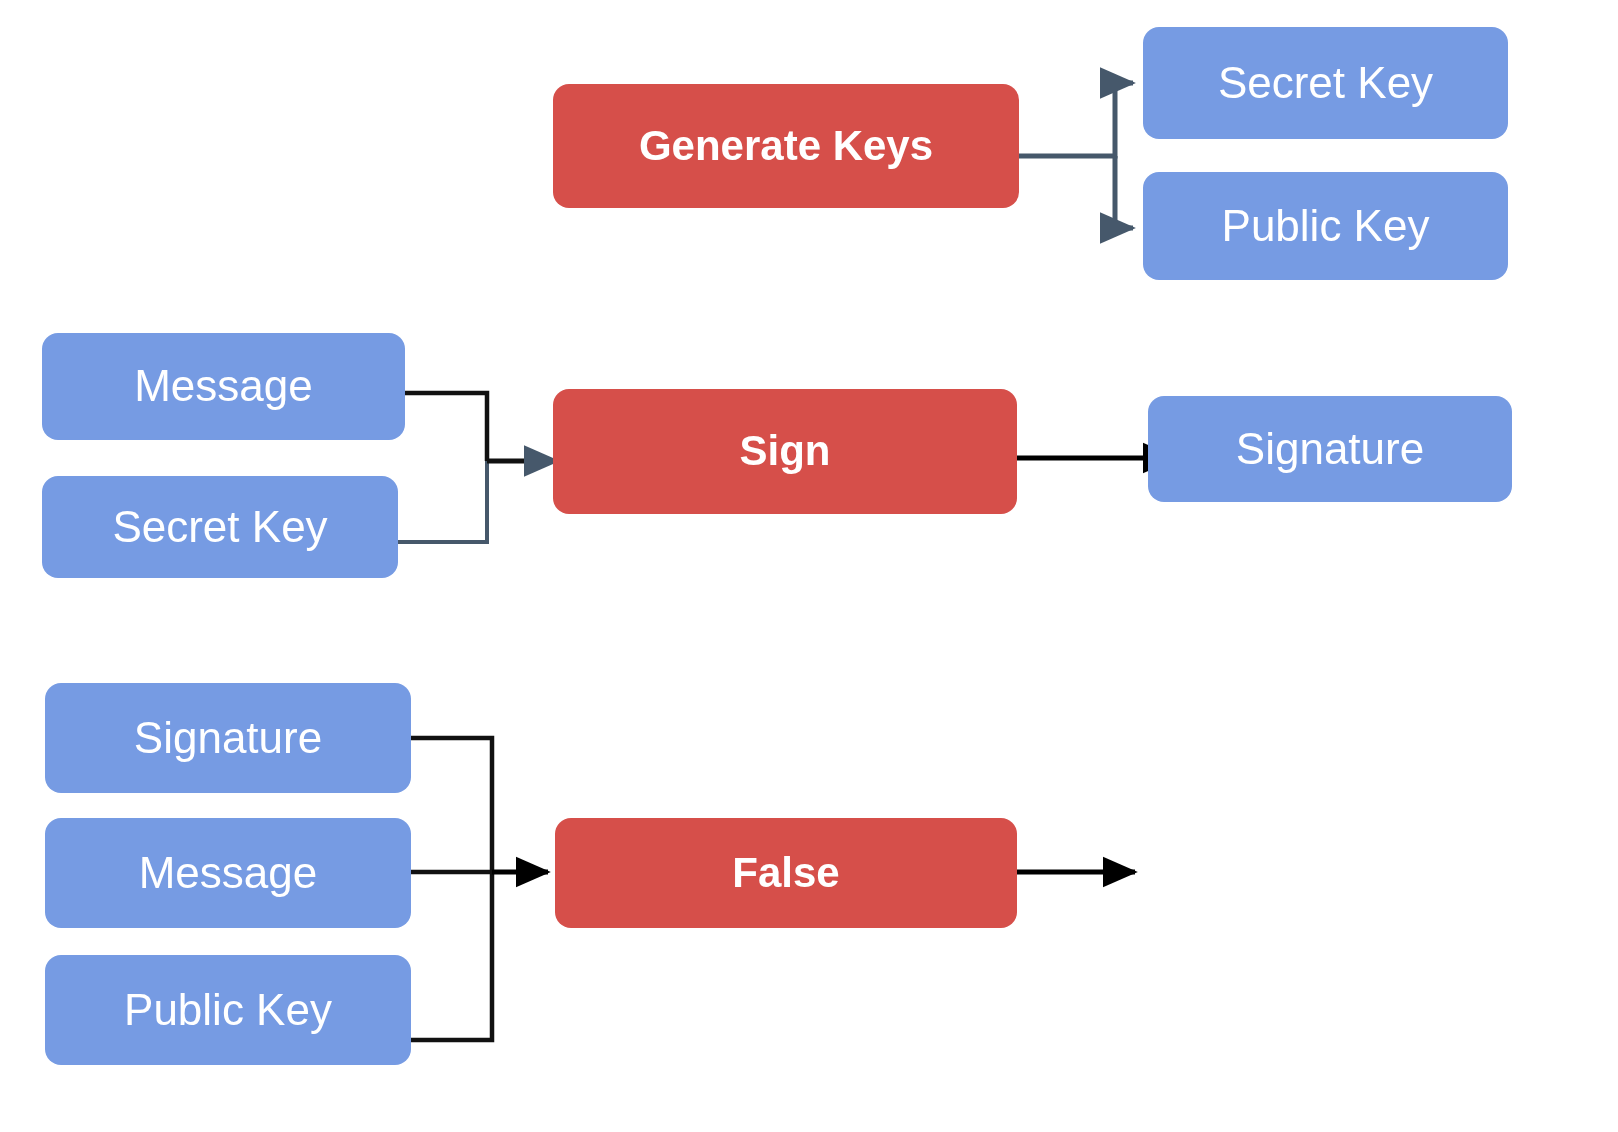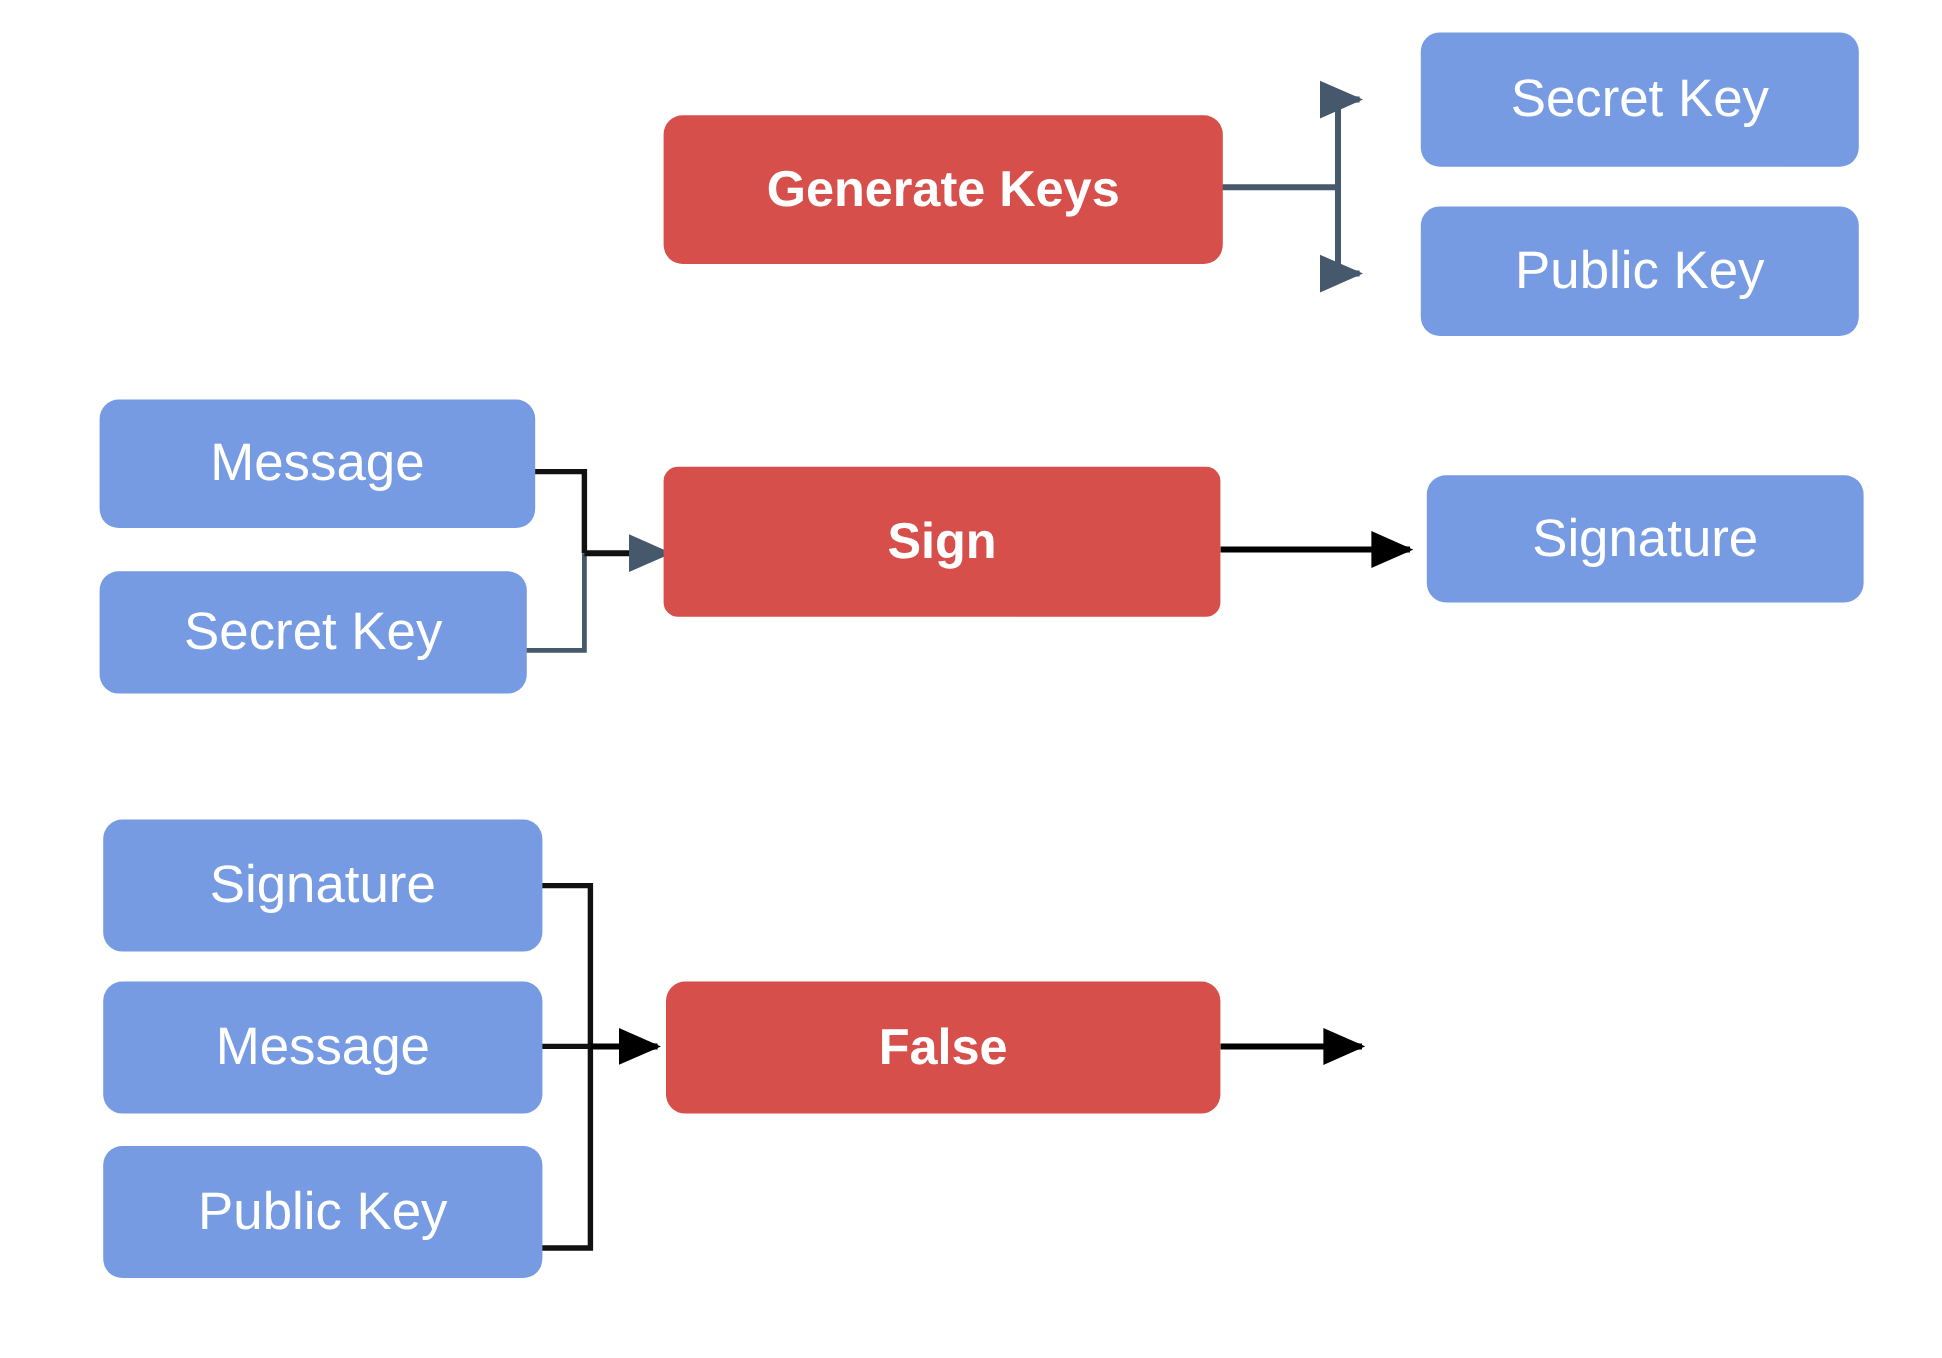--- a/index.html
+++ b/index.html
@@ -34,21 +34,20 @@
     color: #ffffff;
     text-align: center;
     border-radius: 16px;
     line-height: 1.1;
     z-index: 2;
   }
   .node-blue {
     background: #769BE3;
     font-weight: 400;
     font-size: 44px;
-    margin-left: 41px;
   }
   .node-red {
     background: #D64F4A;
     font-weight: 700;
     font-size: 42px;
   }
   .node-label {
     display: block;
     white-space: nowrap;
   }
@@ -100,41 +99,41 @@
     </g>
     <g>
       <path d="M 492 872 L 548 872" fill="none" stroke="#000000" stroke-width="5" marker-end="url(#arrow-black)"></path>
     </g>
 
     <g>
       <path d="M 1017 872 L 1135 872" fill="none" stroke="#000000" stroke-width="5" marker-end="url(#arrow-black)"></path>
     </g>
   </svg>
 
-  <div class="node node-red" style="left:553px; top:96px; width:466px; height:124px;">
+  <div class="node node-red" style="left:553px; top:84px; width:466px; height:124px;">
     <span class="node-label">Generate Keys</span>
   </div>
 
   <div class="node node-blue" style="left:1143px; top:27px; width:365px; height:112px;">
     <span class="node-label">Secret Key</span>
   </div>
 
   <div class="node node-blue" style="left:1143px; top:172px; width:365px; height:108px;">
     <span class="node-label">Public Key</span>
   </div>
 
   <div class="node node-blue" style="left:42px; top:333px; width:363px; height:107px;">
     <span class="node-label">Message</span>
   </div>
 
   <div class="node node-blue" style="left:42px; top:476px; width:356px; height:102px;">
     <span class="node-label">Secret Key</span>
   </div>
 
-  <div class="node node-red" style="left:553px; top:389px; width:464px; height:125px;border-radius:12px;">
+  <div class="node node-red" style="left:553px; top:389px; width:464px; height:125px;">
     <span class="node-label">Sign</span>
   </div>
 
   <div class="node node-blue" style="left:1148px; top:396px; width:364px; height:106px;">
     <span class="node-label">Signature</span>
   </div>
 
   <div class="node node-blue" style="left:45px; top:683px; width:366px; height:110px;">
     <span class="node-label">Signature</span>
   </div>

